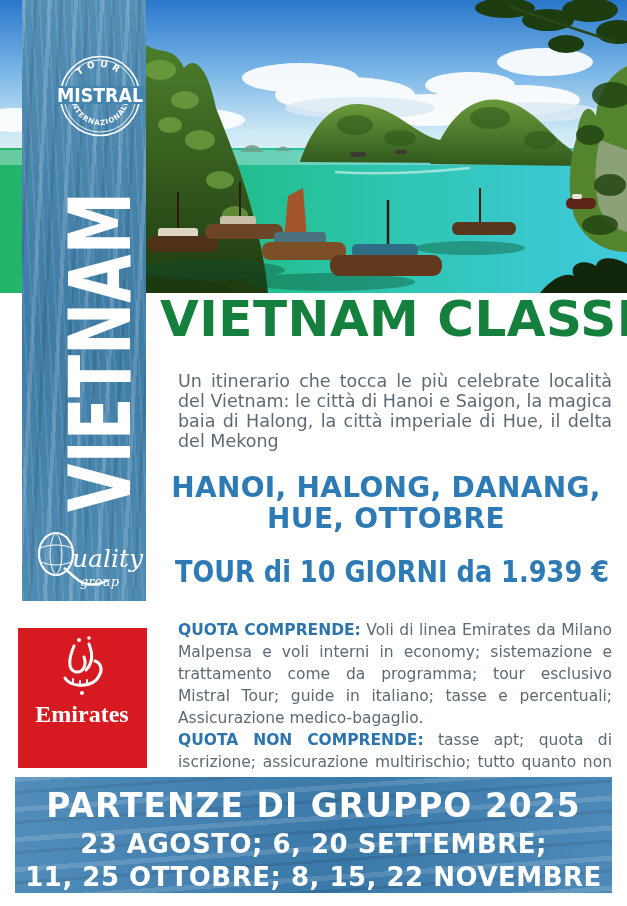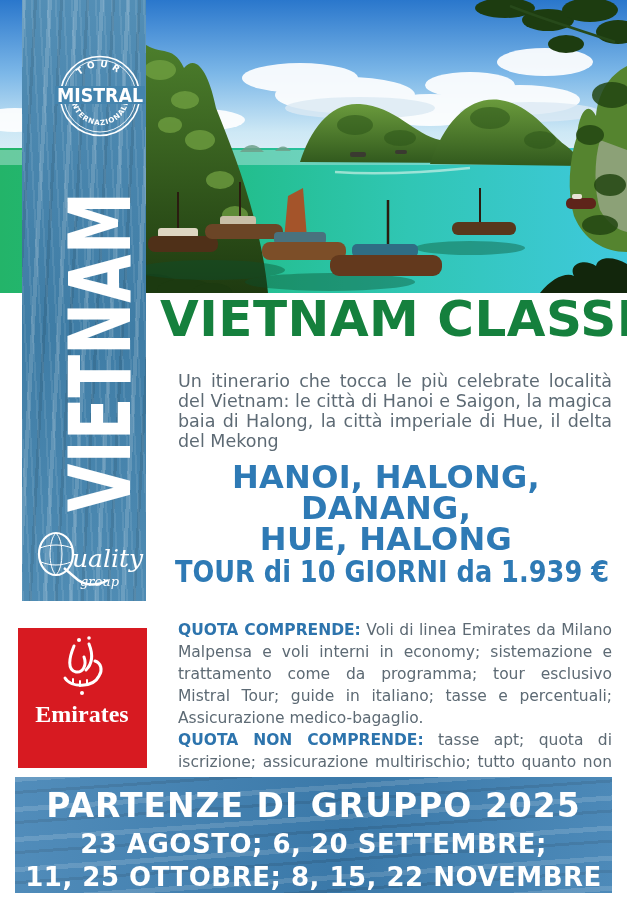--- a/index.html
+++ b/index.html
@@ -26,22 +26,22 @@
   
   .title{
     position:absolute;left:160px;top:290px;width:452px;text-align:center;
     font-size:50px;font-weight:800;color:#15803d;letter-spacing:.5px;white-space:nowrap;
   }
   .intro{
     position:absolute;left:178px;top:371px;width:434px;
     font-size:17.5px;line-height:20px;color:#5d6a74;text-align:justify;
   }
   .cities{
-    position:absolute;left:160px;top:462px;width:452px;text-align:center;
-    color:#2e7ab5;font-weight:800;font-size:32px;line-height:31px;letter-spacing:.3px;
+    position:absolute;left:160px;top:472px;width:452px;text-align:center;
+    color:#2e7ab5;font-weight:800;font-size:28px;line-height:31px;letter-spacing:.3px;
   }
   .tourline{position:absolute;left:175px;top:549px;width:437px;height:44px;}
   .quota{
     position:absolute;left:178px;top:598px;width:434px;
     font-size:15.5px;line-height:22px;color:#5d6a74;text-align:justify;margin-top:21px;
   }
   .quota p{margin:0;}
   .quota .lead{font-weight:bold;color:#2d74ad;}
   
   .banner{
@@ -238,21 +238,21 @@
       <text x="64" y="94" text-anchor="middle" fill="#ffffff" font-family="Liberation Serif, DejaVu Serif, serif" font-size="24" font-weight="600">Emirates</text>
     </svg>
   </div>
 
   <div class="title">VIETNAM CLASSICO</div>
 
   <div class="intro">Un itinerario che tocca le più celebrate località del Vietnam: le città di Hanoi e Saigon, la magica baia di Halong, la città imperiale di Hue, il delta del Mekong</div>
 
   <div class="cities">
     <div>HANOI, HALONG, DANANG,</div>
-    <div>HUE, HALONG</div>
+    <div>HUE, OTTOBRE</div>
   </div>
 
   <div class="tourline">
     <svg width="437" height="44" viewBox="0 0 437 44">
       <text x="0" y="33" fill="#2e7ab5" font-weight="bold" font-size="31" textLength="434" lengthAdjust="spacingAndGlyphs">TOUR di 10 GIORNI da 1.939 €</text>
     </svg>
   </div>
 
   <div class="quota">
     <p><span class="lead">QUOTA COMPRENDE:</span><span> Voli di linea Emirates da Milano Malpensa e voli interni in economy; sistemazione e trattamento come da programma; tour esclusivo Mistral Tour; guide in italiano; tasse e percentuali; Assicurazione medico-bagaglio.</span></p>

